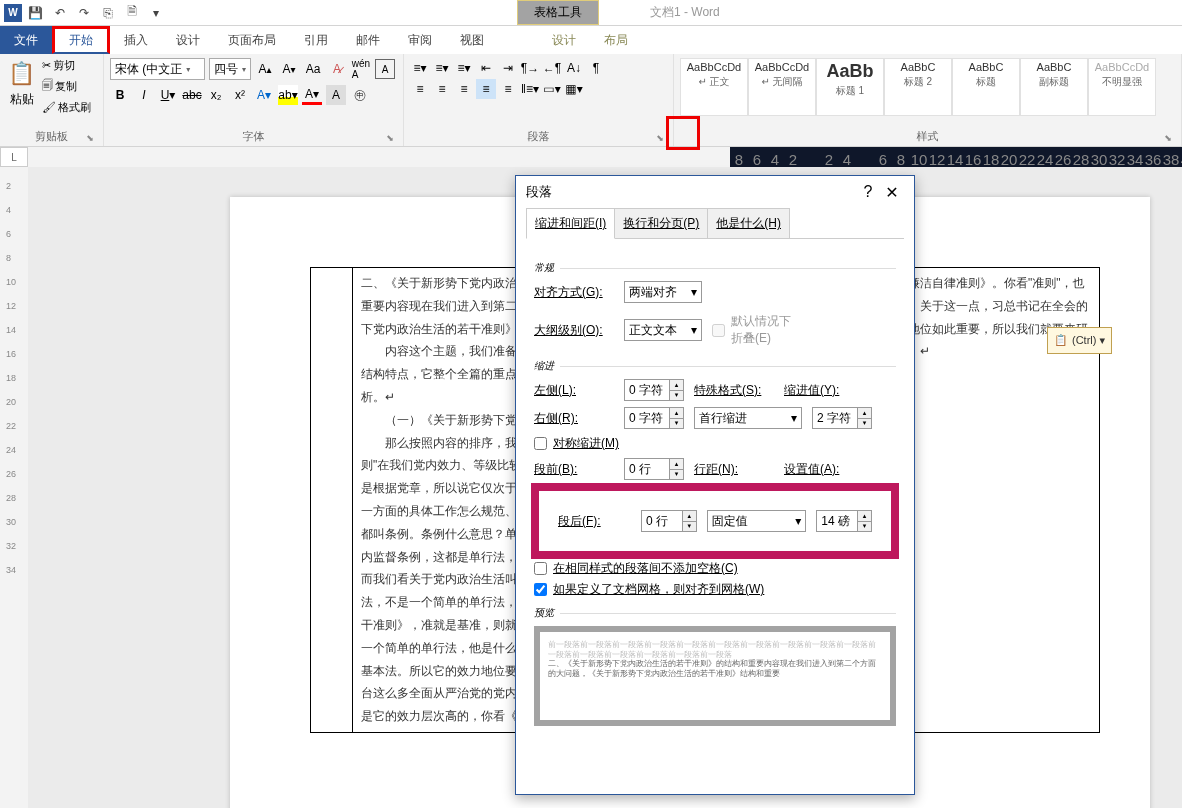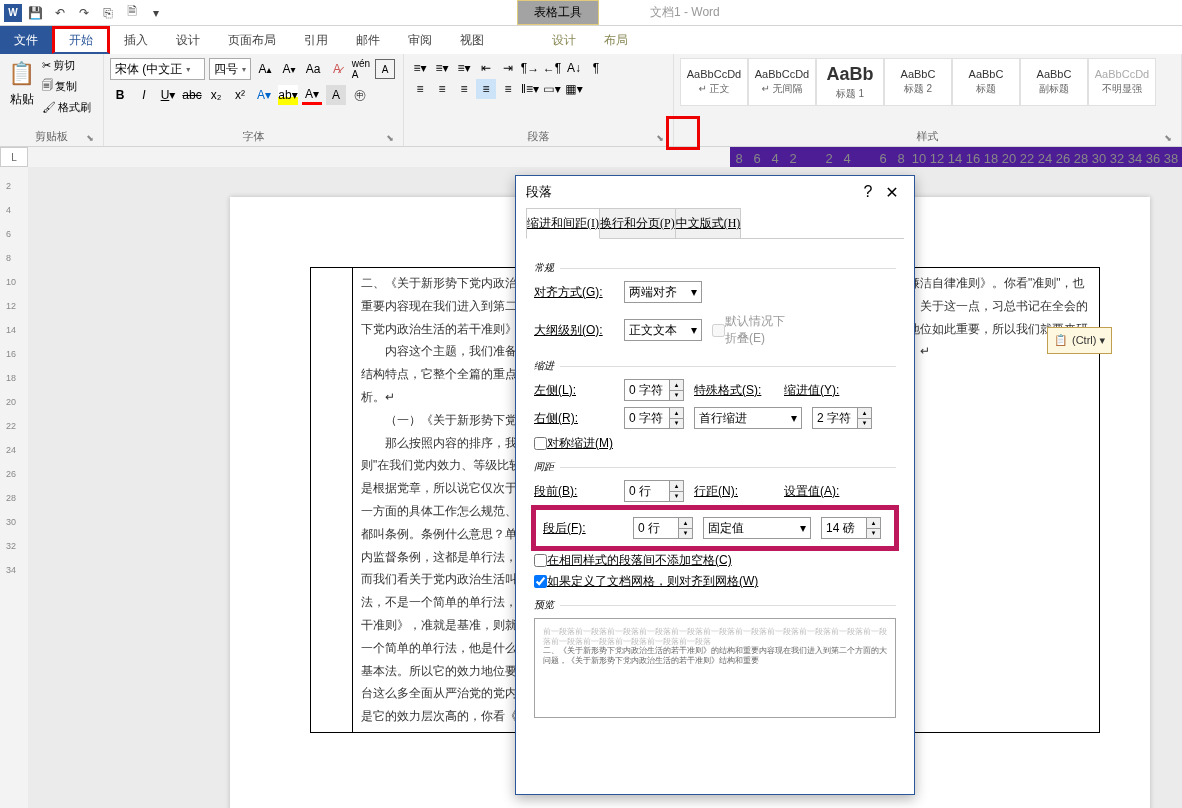--- a/index.html
+++ b/index.html
@@ -29,70 +29,70 @@
 .vstack { display: flex; flex-direction: column; gap: 1px; }
 .hstack { display: flex; gap: 2px; align-items: center; }
 .combo { border: 1px solid #ababab; background: #fff; height: 22px; display: inline-flex; align-items: center; padding: 0 4px; font-size: 12px; gap: 4px; }
 .combo .arrow { font-size: 8px; color: #666; }
 .font-row1 { display: flex; gap: 4px; align-items: center; margin-bottom: 4px; }
 .font-row2 { display: flex; gap: 4px; align-items: center; }
 .sq { width: 20px; height: 20px; display: inline-flex; align-items: center; justify-content: center; }
 
 
 .styles-gallery { display: flex; gap: 0; }
-.style-item { width: 68px; height: 48px; border: 1px solid #e1e1e1; background: #fff; display: flex; flex-direction: column; align-items: center; justify-content: center; padding: 2px; }
+.style-item { width: 68px; height: 58px; border: 1px solid #e1e1e1; background: #fff; display: flex; flex-direction: column; align-items: center; justify-content: flex-start; padding: 2px; }
 .style-item .preview { font-size: 11px; color: #333; }
 .style-item .name { font-size: 10px; color: #666; margin-top: 2px; }
 .style-item .preview.big { font-size: 18px; font-weight: bold; }
 
 
 .para-launcher-highlight { position: absolute; left: 666px; top: 116px; width: 34px; height: 34px; border: 3px solid #e00; z-index: 5; }
 
 
 .ruler-area { height: 20px; background: #f3f3f3; display: flex; position: relative; }
 .ruler-l { width: 28px; height: 20px; border: 1px solid #ccc; background: #fff; display: flex; align-items: center; justify-content: center; font-size: 10px; color: #666; }
-.ruler-horiz { position: absolute; left: 730px; right: 0; top: 0; height: 20px; background: #4c1d95; font-size: 13px; color: #888; overflow: hidden; white-space: nowrap; padding-top: 4px; }
+.ruler-horiz { position: absolute; left: 730px; right: 0; top: 0; height: 20px; background: #0f172a; font-size: 15px; color: #888; overflow: hidden; white-space: nowrap; padding-top: 4px; }
 .ruler-tick { display: inline-block; width: 18px; text-align: center; }
 
 
 .doc-area { position: absolute; left: 0; right: 0; top: 167px; bottom: 0; background: #ebebeb; overflow: hidden; }
 .v-ruler { position: absolute; left: 0; top: 0; width: 28px; bottom: 0; background: #f3f3f3; }
 .v-ruler .num { font-size: 9px; color: #888; margin: 14px 0 0 6px; }
 .page { position: absolute; left: 230px; top: 30px; width: 920px; height: 1100px; background: #fff; box-shadow: 0 0 5px rgba(0,0,0,0.2); }
 .page-content { padding: 70px 50px 50px 80px; font-size: 13px; line-height: 1.7; color: #333; }
 .page-table { border: 1px solid #000; border-collapse: collapse; width: 100%; }
 .page-table td { border: 1px solid #000; padding: 4px 8px; vertical-align: top; font-size: 12px; line-height: 1.9; }
 .page-table td:first-child { width: 42px; }
 .paste-hint { position: absolute; right: 38px; top: 130px; border: 1px solid #c0a050; background: #fff8e0; padding: 2px 6px; font-size: 11px; display: flex; align-items: center; gap: 4px; }
 
 
 .dialog { position: absolute; left: 515px; top: 175px; width: 400px; height: 620px; background: #fff; border: 1px solid #2b579a; box-shadow: 0 4px 12px rgba(0,0,0,0.3); z-index: 100; display: flex; flex-direction: column; }
 .dlg-title { height: 32px; display: flex; align-items: center; padding: 0 10px; font-size: 13px; }
 .dlg-title .sp { flex: 1; }
 .dlg-title .x { width: 24px; text-align: center; font-size: 16px; }
 .dlg-tabs { display: flex; border-bottom: 1px solid #ccc; margin: 0 10px; }
-.dlg-tab { padding: 6px 0; border: 1px solid #ccc; border-bottom: none; background: #fff; margin-right: -1px; font-size: 12px; position: relative; font-family: Liberation Serif, serif; }
+.dlg-tab { padding: 6px 8px; border: 1px solid #ccc; border-bottom: none; background: #fff; margin-right: -1px; font-size: 12px; position: relative; }
 .dlg-tab.active { background: #fff; border-bottom: 1px solid #fff; margin-bottom: -1px; z-index: 1; }
 .dlg-tab:not(.active) { background: #f0f0f0; }
 .dlg-body { padding: 14px 18px; flex: 1; overflow: hidden; font-size: 12px; }
 .section-title { font-size: 10px; margin: 8px 0 6px; display: flex; align-items: center; gap: 6px; font-style: italic; }
 .section-title::after { content: ""; flex: 1; height: 1px; background: #ddd; }
 .row { display: flex; align-items: center; gap: 10px; margin: 6px 0; }
 .row label { width: 80px; }
 .inp { border: 1px solid #999; height: 22px; padding: 0 4px; background: #fff; display: inline-flex; align-items: center; }
 .sel { width: 78px; }
 .sel.wide { width: 108px; }
 .spin { width: 60px; position: relative; }
 .spin .updown { position: absolute; right: 0; top: 0; bottom: 0; width: 14px; display: flex; flex-direction: column; }
 .spin .updown span { flex: 1; border-left: 1px solid #999; display: flex; align-items: center; justify-content: center; font-size: 7px; background: #f0f0f0; }
 .spin .updown span:first-child { border-bottom: 1px solid #999; }
-.chk { display: flex; align-items: center; margin: 4px 0; }
+.chk { display: flex; align-items: center; gap: 6px; margin: 4px 0; }
 .chk input { width: 13px; height: 13px; }
-.highlight-row { border: 5px solid #be185d; padding: 7px; margin: -3px; }
-.preview-box { border: 1px solid #a3a3a3; height: 100px; background: #fff; margin-top: 6px; padding: 8px; font-size: 8px; color: #bbb; line-height: 1.2; overflow: hidden; }
+.highlight-row { border: 8px solid #be185d; padding: 19px; margin: -3px; }
+.preview-box { border: 6px solid #a3a3a3; height: 100px; background: #fff; margin-top: 6px; padding: 8px; font-size: 8px; color: #bbb; line-height: 1.2; overflow: hidden; }
 .preview-box .darker { color: #666; font-size: 8px; }
 .u { text-decoration: underline; }
 </style>
 </head>
 <body>
 
 <div class="titlebar">
   <span class="word-icon">W</span>
   <span class="qat-btn">💾</span>
   <span class="qat-btn">↶</span>
@@ -328,21 +328,21 @@
 <div class="dialog">
   <div class="dlg-title">
     <span>段落</span>
     <span class="sp"></span>
     <span class="x">?</span>
     <span class="x">✕</span>
   </div>
   <div class="dlg-tabs">
     <div class="dlg-tab active"><span class="u">缩进和间距(I)</span></div>
     <div class="dlg-tab"><span class="u">换行和分页(P)</span></div>
-    <div class="dlg-tab"><span class="u">中文版式(H)</span></div>
+    <div class="dlg-tab"><span class="u">他是什么(H)</span></div>
   </div>
   <div class="dlg-body">
     <div class="section-title">常规</div>
     <div class="row">
       <label><span class="u">对齐方式(G):</span></label>
       <span class="inp sel">
           <span>两端对齐</span>
           <span style="margin-left:auto">▾</span>
         </span>
     </div>
@@ -390,21 +390,20 @@
             <span>▴</span>
             <span>▾</span>
           </span>
         </span>
     </div>
     <label class="chk">
         <input type="checkbox" style="">
         <span class="u">对称缩进(M)</span>
       </label>
 
-    <div class="section-title">间距</div>
     <div class="row">
       <label><span class="u">段前(B):</span></label>
       <span class="inp spin">
           <span>0 行</span>
           <span class="updown">
             <span>▴</span>
             <span>▾</span>
           </span>
         </span>
       <label style="width:80px"><span class="u">行距(N):</span></label>

